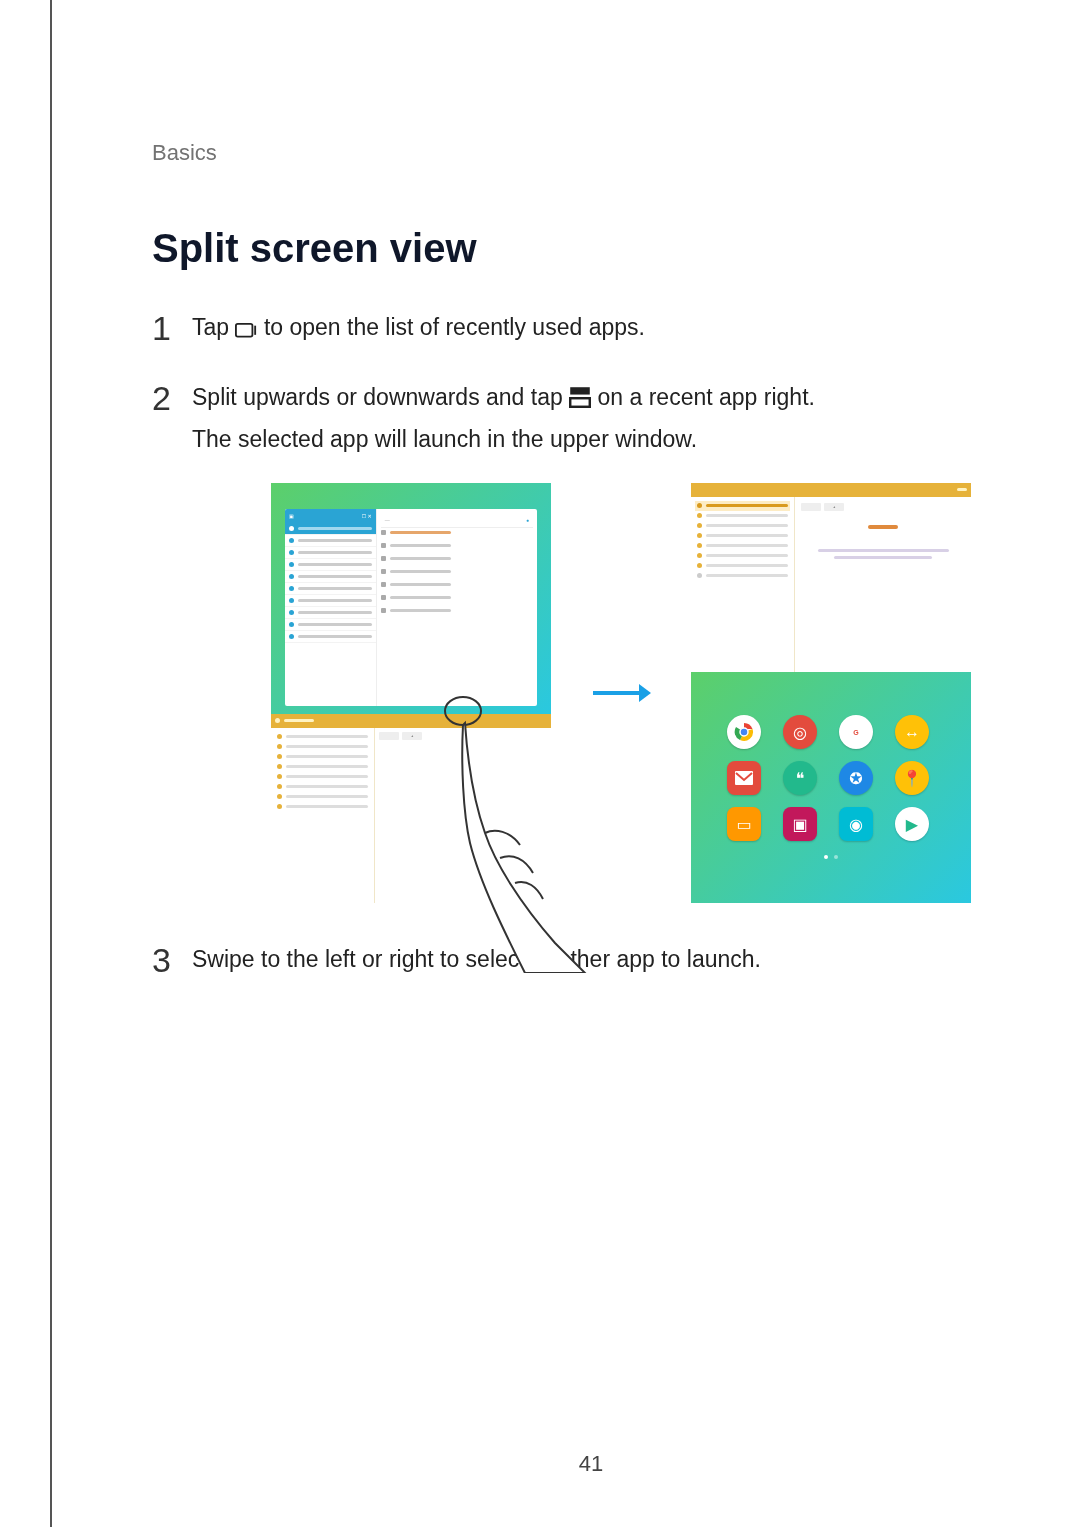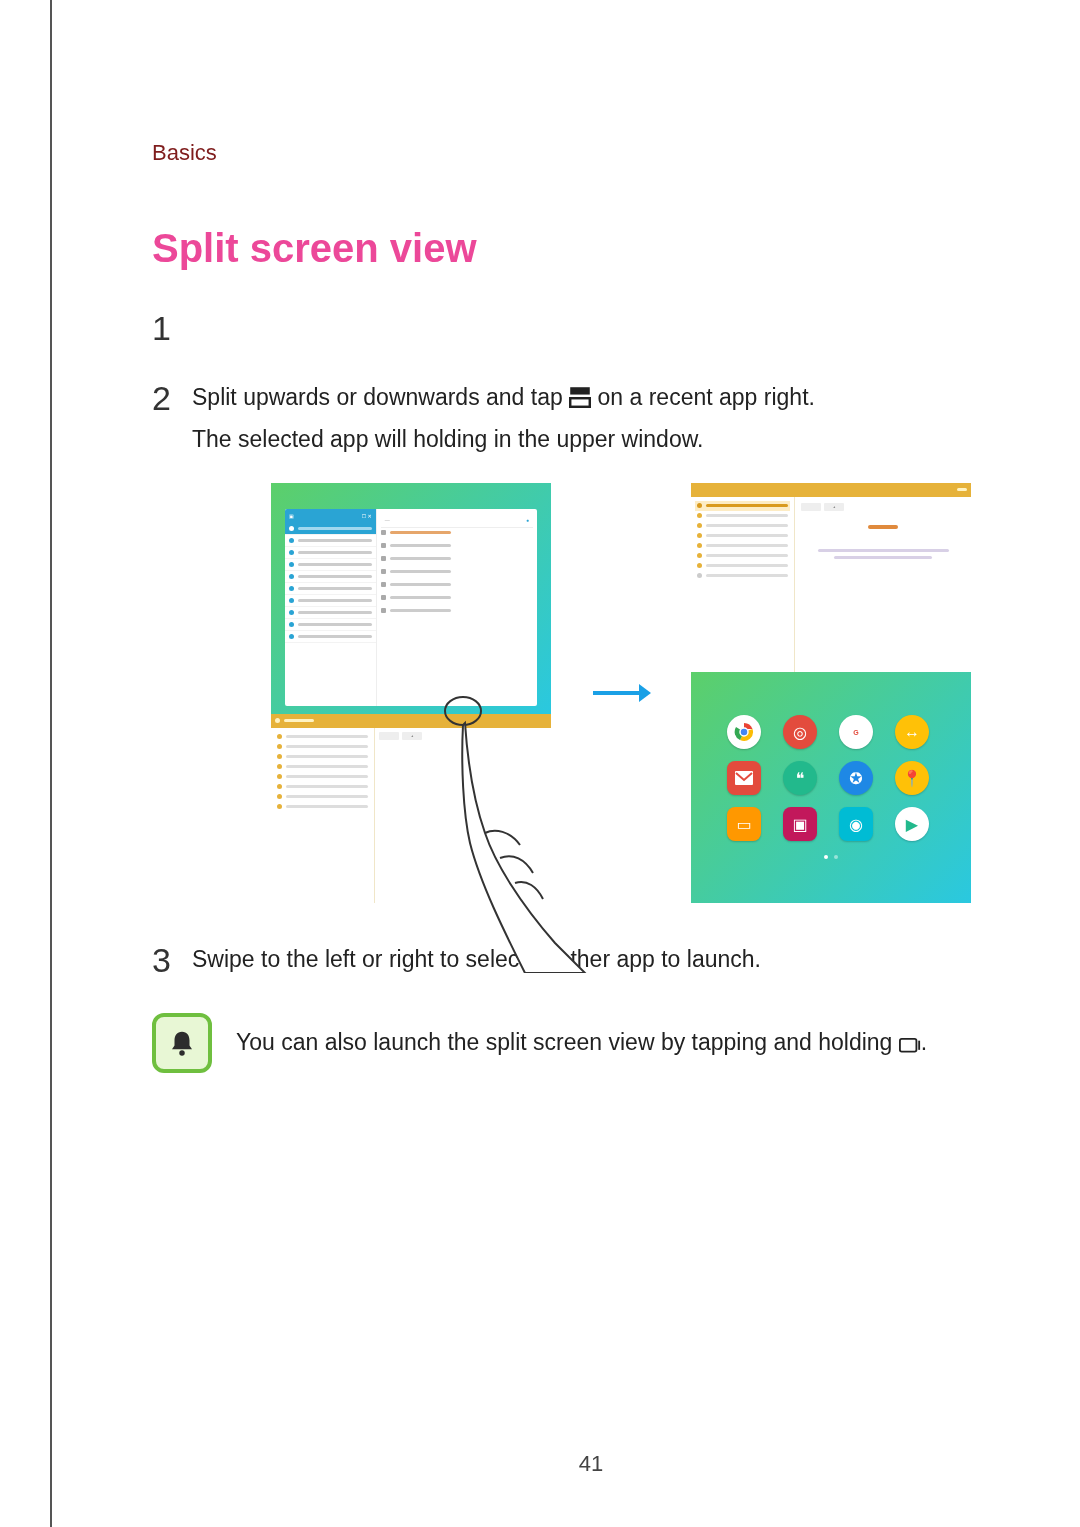--- a/index.html
+++ b/index.html
@@ -13,25 +13,25 @@
     width: 1080px;
     height: 1527px;
     position: relative;
     box-sizing: border-box;
     padding: 140px 100px 0 100px;
     border-left: 2px solid #555;
     margin-left: 50px;
   }
   .section-label {
     font-size: 22px;
-    color: #7f1d1d;
+    color: #737373;
     margin-bottom: 60px;
   }
   h2.title {
-    color: #ec4899;
+    color: #0f172a;
     font-weight: 600;
     font-size: 40px;
     margin: 0 0 40px 0;
   }
   .step {
     display: flex;
     align-items: flex-start;
     margin-bottom: 28px;
     font-size: 23px;
     line-height: 1.4;
@@ -174,35 +174,45 @@
 <body>
 
 <div class="page">
 
   <div class="section-label">Basics</div>
 
   <h2 class="title">Split screen view</h2>
 
   <div class="step">
     <div class="num">1</div>
+    <div class="txt">
+      <span>Tap </span>
+      <span class="icon-inline">
+        <svg viewBox="0 0 24 18">
+          <rect x="1" y="2" width="18" height="14" rx="2" ry="2" fill="none" stroke="#222" stroke-width="2"></rect>
+          <rect x="21" y="4" width="2" height="10" fill="#222"></rect>
+        </svg>
+      </span>
+      <span> to open the list of recently used apps.</span>
+    </div>
   </div>
 
   <div class="step">
     <div class="num">2</div>
     <div class="txt">
       <span>Split upwards or downwards and tap </span>
       <span class="icon-inline">
         <svg viewBox="0 0 18 18">
           <rect x="1" y="1" width="16" height="6" fill="#222"></rect>
           <rect x="1" y="10" width="16" height="7" fill="none" stroke="#222" stroke-width="2"></rect>
         </svg>
       </span>
       <span> on a recent app right.</span>
       <div style="height:10px"></div>
-      <span>The selected app will holding in the upper window.</span>
+      <span>The selected app will launch in the upper window.</span>
     </div>
   </div>
 
   <div class="illus-wrap">
 
     <div class="tablet-frame" style="position:relative;">
       <div class="tablet-top">
         <div class="inner-panel">
           <div class="sidebar">
             <div class="pane-head">
@@ -437,32 +447,15 @@
           </div>
       </div>
     </div>
   </div>
 
   <div class="step">
     <div class="num">3</div>
     <div class="txt">Swipe to the left or right to select another app to launch.</div>
   </div>
 
-  <div class="note-row">
-    <div class="note-badge">
-      <svg width="30" height="30" viewBox="0 0 24 24">
-        <path d="M12 3 C8 3 6 6 6 10 V14 L4 17 H20 L18 14 V10 C18 6 16 3 12 3 Z" fill="#2d2d2d"></path>
-        <circle cx="12" cy="20" r="2.2" fill="#2d2d2d"></circle>
-      </svg>
-    </div>
-    <div>
-      <span>You can also launch the split screen view by tapping and holding </span>
-      <span class="icon-inline">
-        <svg viewBox="0 0 24 18">
-          <rect x="1" y="2" width="18" height="14" rx="2" ry="2" fill="none" stroke="#222" stroke-width="2"></rect>
-          <rect x="21" y="4" width="2" height="10" fill="#222"></rect>
-        </svg>
-      </span><span>.</span>
-    </div>
-  </div>
 
   <div class="page-num">41</div>
 </div>
 
 </body></html>

